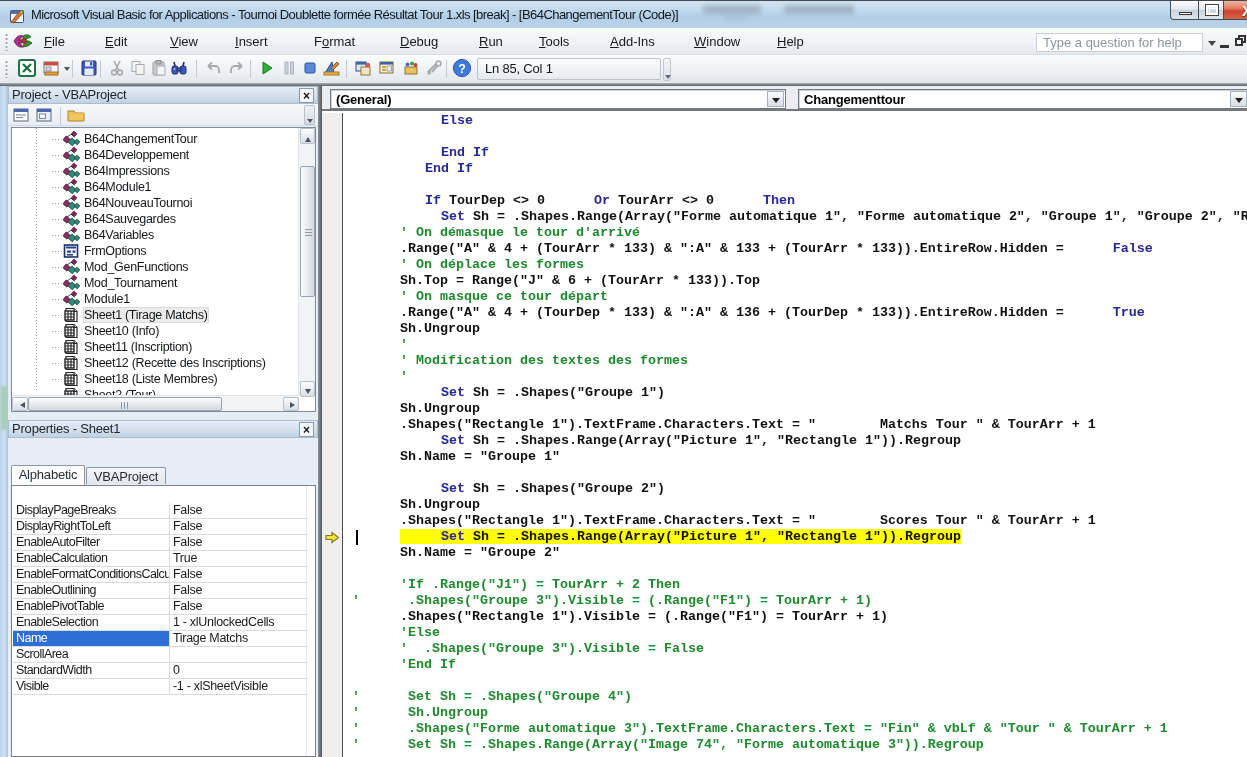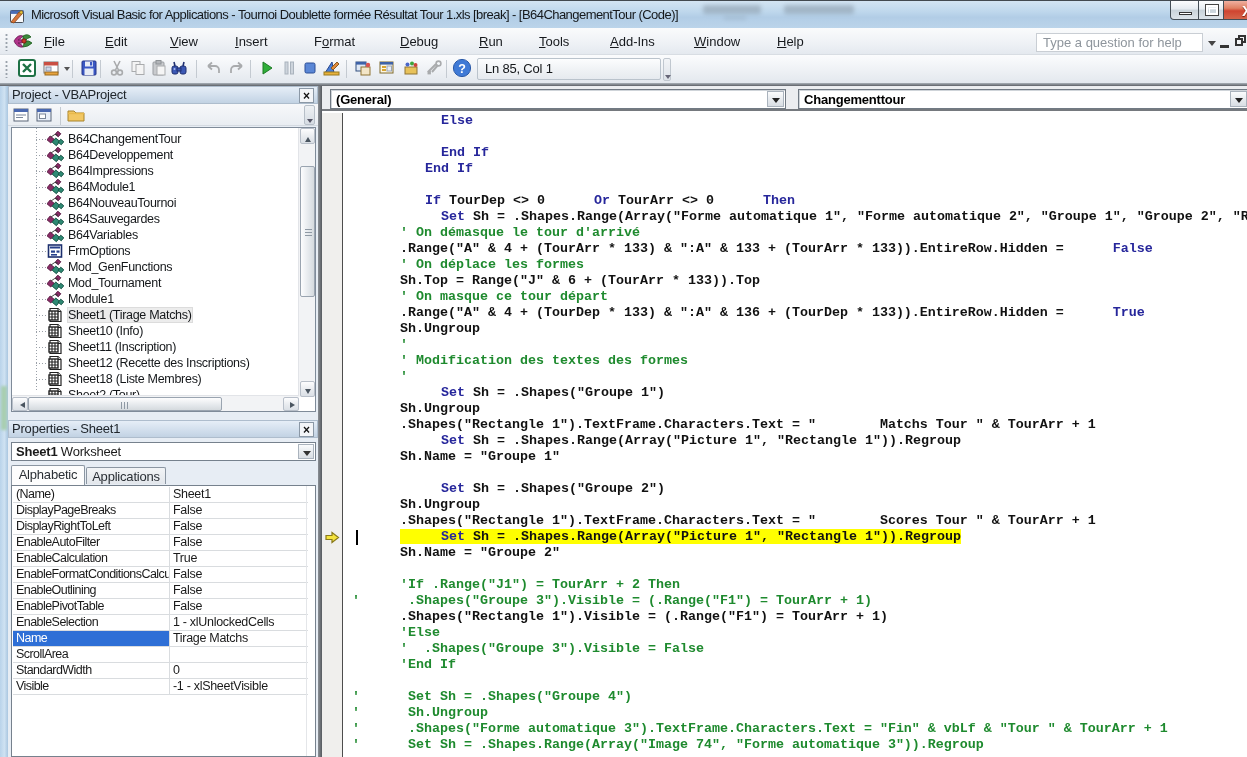--- a/index.html
+++ b/index.html
@@ -70,21 +70,21 @@
 .panel-close { position:absolute; right:3px; top:1px; width:15px; height:15px; text-align:center;
   line-height:14px; font-size:12px; font-weight:bold; color:#111; background:#f3f5f8; border:1px solid #8b98a6; }
 #project-header { top:0; }
 #project-toolbar { position:absolute; left:0; top:18px; width:310px; height:22px;
   background:linear-gradient(#f7f8fa,#e9edf2); border-bottom:1px solid #d4dae1; }
 #project-toolbar .pbtn { position:absolute; top:2px; width:18px; height:18px; }
 #pt-flyout { position:absolute; right:3px; top:1px; width:11px; height:20px;
   background:linear-gradient(#eef1f4,#d6dce3); border:1px solid #b7bfc8; border-radius:2px; }
 #pt-flyout:after { content:""; position:absolute; left:2px; top:13px; border:3px solid transparent; border-top:4px solid #556; }
 #tree-area { position:absolute; left:3px; top:41px; width:305px; height:285px; background:#fff; border:1px solid #7f8b99; }
-.tree-row { position:absolute; left:0; height:16px; width:300px; }
+.tree-row { position:absolute; left:16px; height:16px; width:300px; }
 .tree-stub { position:absolute; left:24px; top:8px; width:12px; height:1px;
   background-image:linear-gradient(90deg, #9aa0a8 1px, transparent 1px); background-size:3px 1px; }
 #tree-vline { position:absolute; left:24px; top:0px; width:1px; height:264px;
   background-image:linear-gradient(#9aa0a8 1px, transparent 1px); background-size:1px 3px; }
 .tree-icon { position:absolute; left:35px; top:0px; }
 .tree-label { position:absolute; left:56px; top:1px; font-size:12.5px; letter-spacing:-0.3px; color:#14171a; white-space:nowrap; }
 .tree-label.sel { background:#ececec; outline:1px solid #dcdcdc; }
 
 .sb { position:absolute; background:#f2f3f5; }
 .sb-btn { position:absolute; background:linear-gradient(#fdfdfe,#e8ebef 55%,#dbe0e6); border:1px solid #b8bfc9; border-radius:2px; }
@@ -588,35 +588,26 @@
         <div class="sb-btn right"></div>
       </div>
     </div>
 
     <div id="dock-splitter"></div>
 
     <div class="panel-header" id="props-header">
       <span>Properties - Sheet1</span>
       <div class="panel-close">×</div>
     </div>
-    <div id="props-combo">
-      <span class="txt"><b>Sheet1</b>&nbsp;<span>Worksheet</span></span>
-      <div class="dd"></div>
-    </div>
     <div id="props-tabs">
       <div class="ptab active" id="tab-alphabetic">Alphabetic</div>
-      <div class="ptab" id="tab-categorized">Applications</div>
+      <div class="ptab" id="tab-categorized">VBAProject</div>
     </div>
     <div id="props-grid">
       <div id="props-grid-inner">
-          <div class="prow" style="top: 1px;">
-            <div class="pname">(Name)</div>
-            <div class="vline"></div>
-            <div class="pval">Sheet1</div>
-          </div>
           <div class="prow" style="top: 17px;">
             <div class="pname">DisplayPageBreaks</div>
             <div class="vline"></div>
             <div class="pval">False</div>
           </div>
           <div class="prow" style="top: 33px;">
             <div class="pname">DisplayRightToLeft</div>
             <div class="vline"></div>
             <div class="pval">False</div>
           </div>

